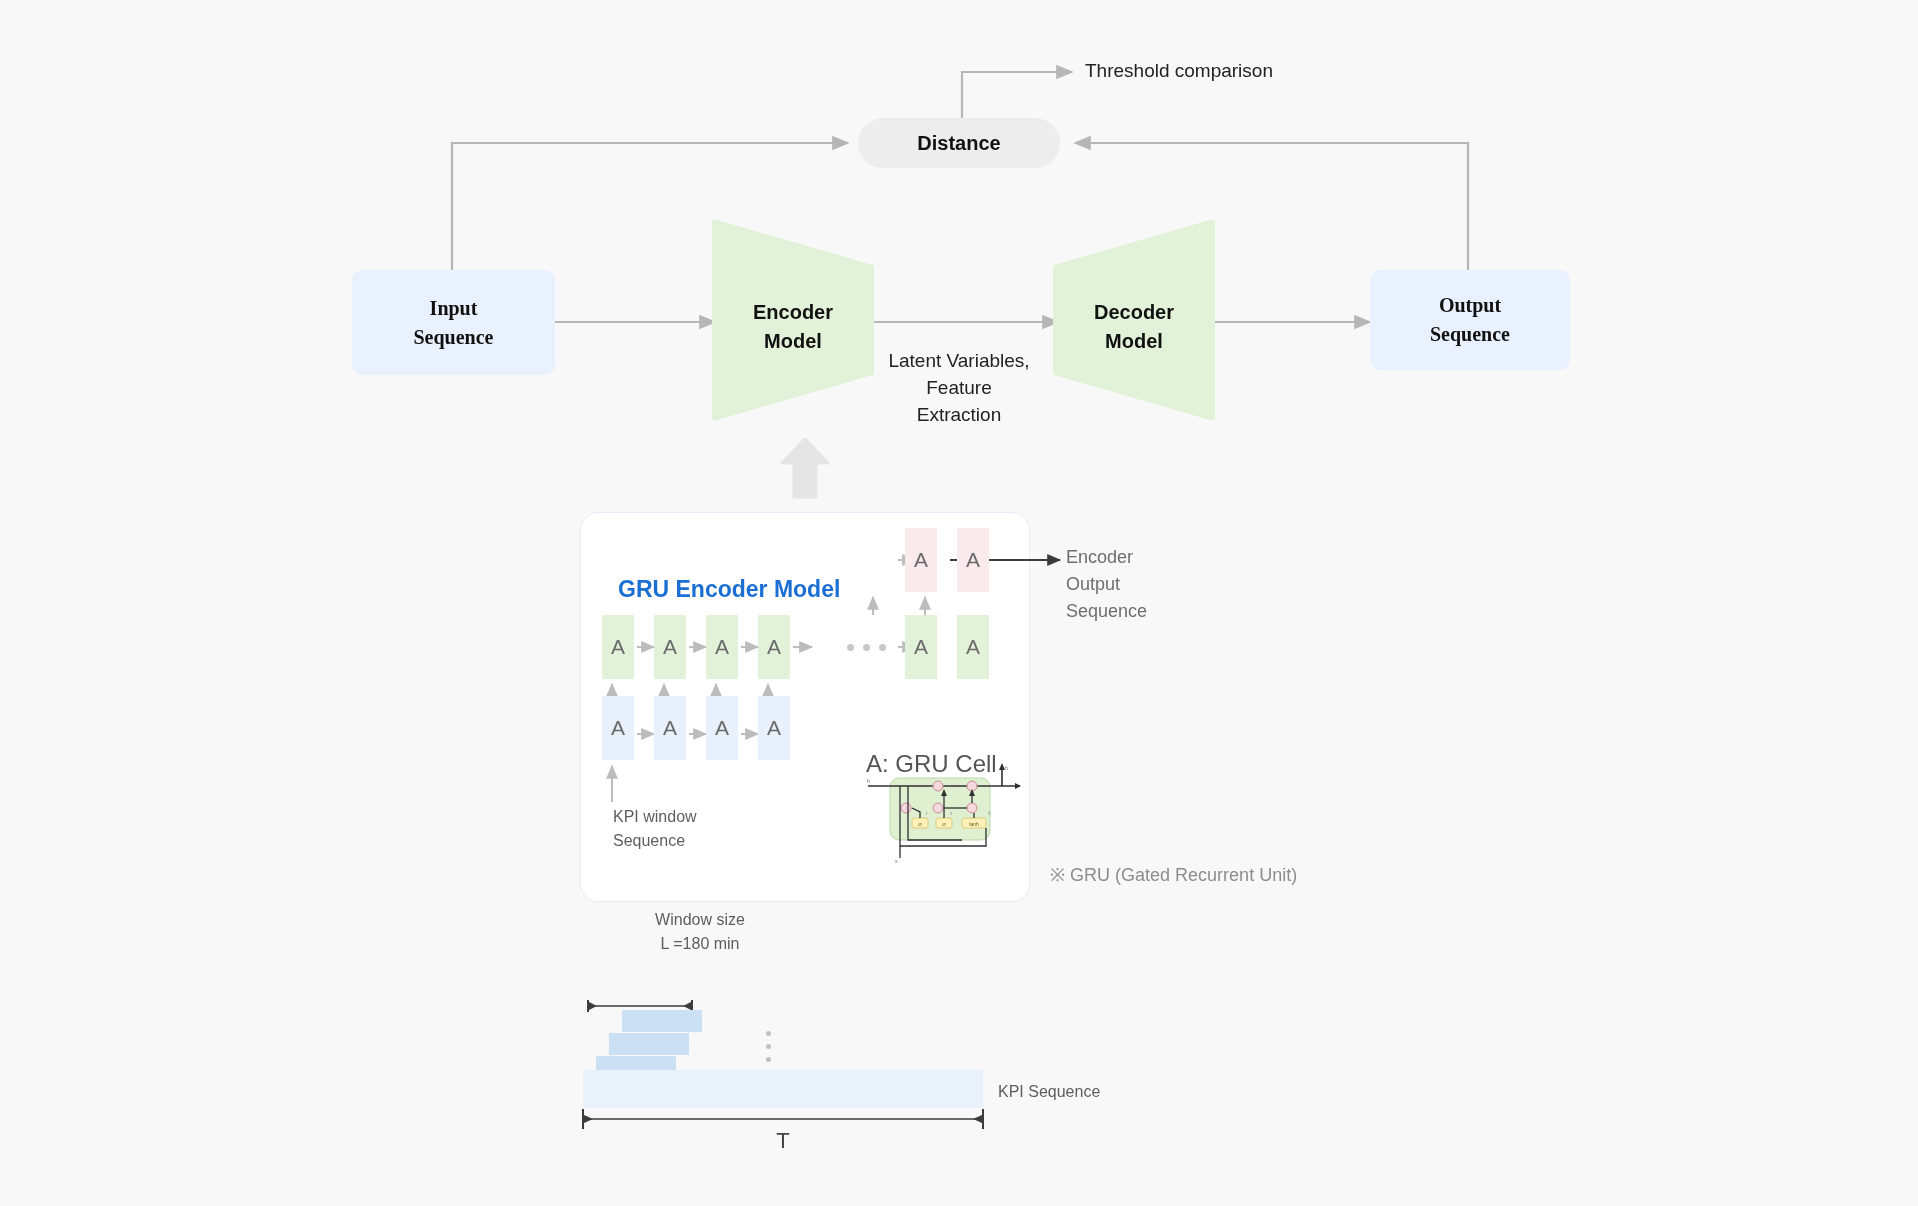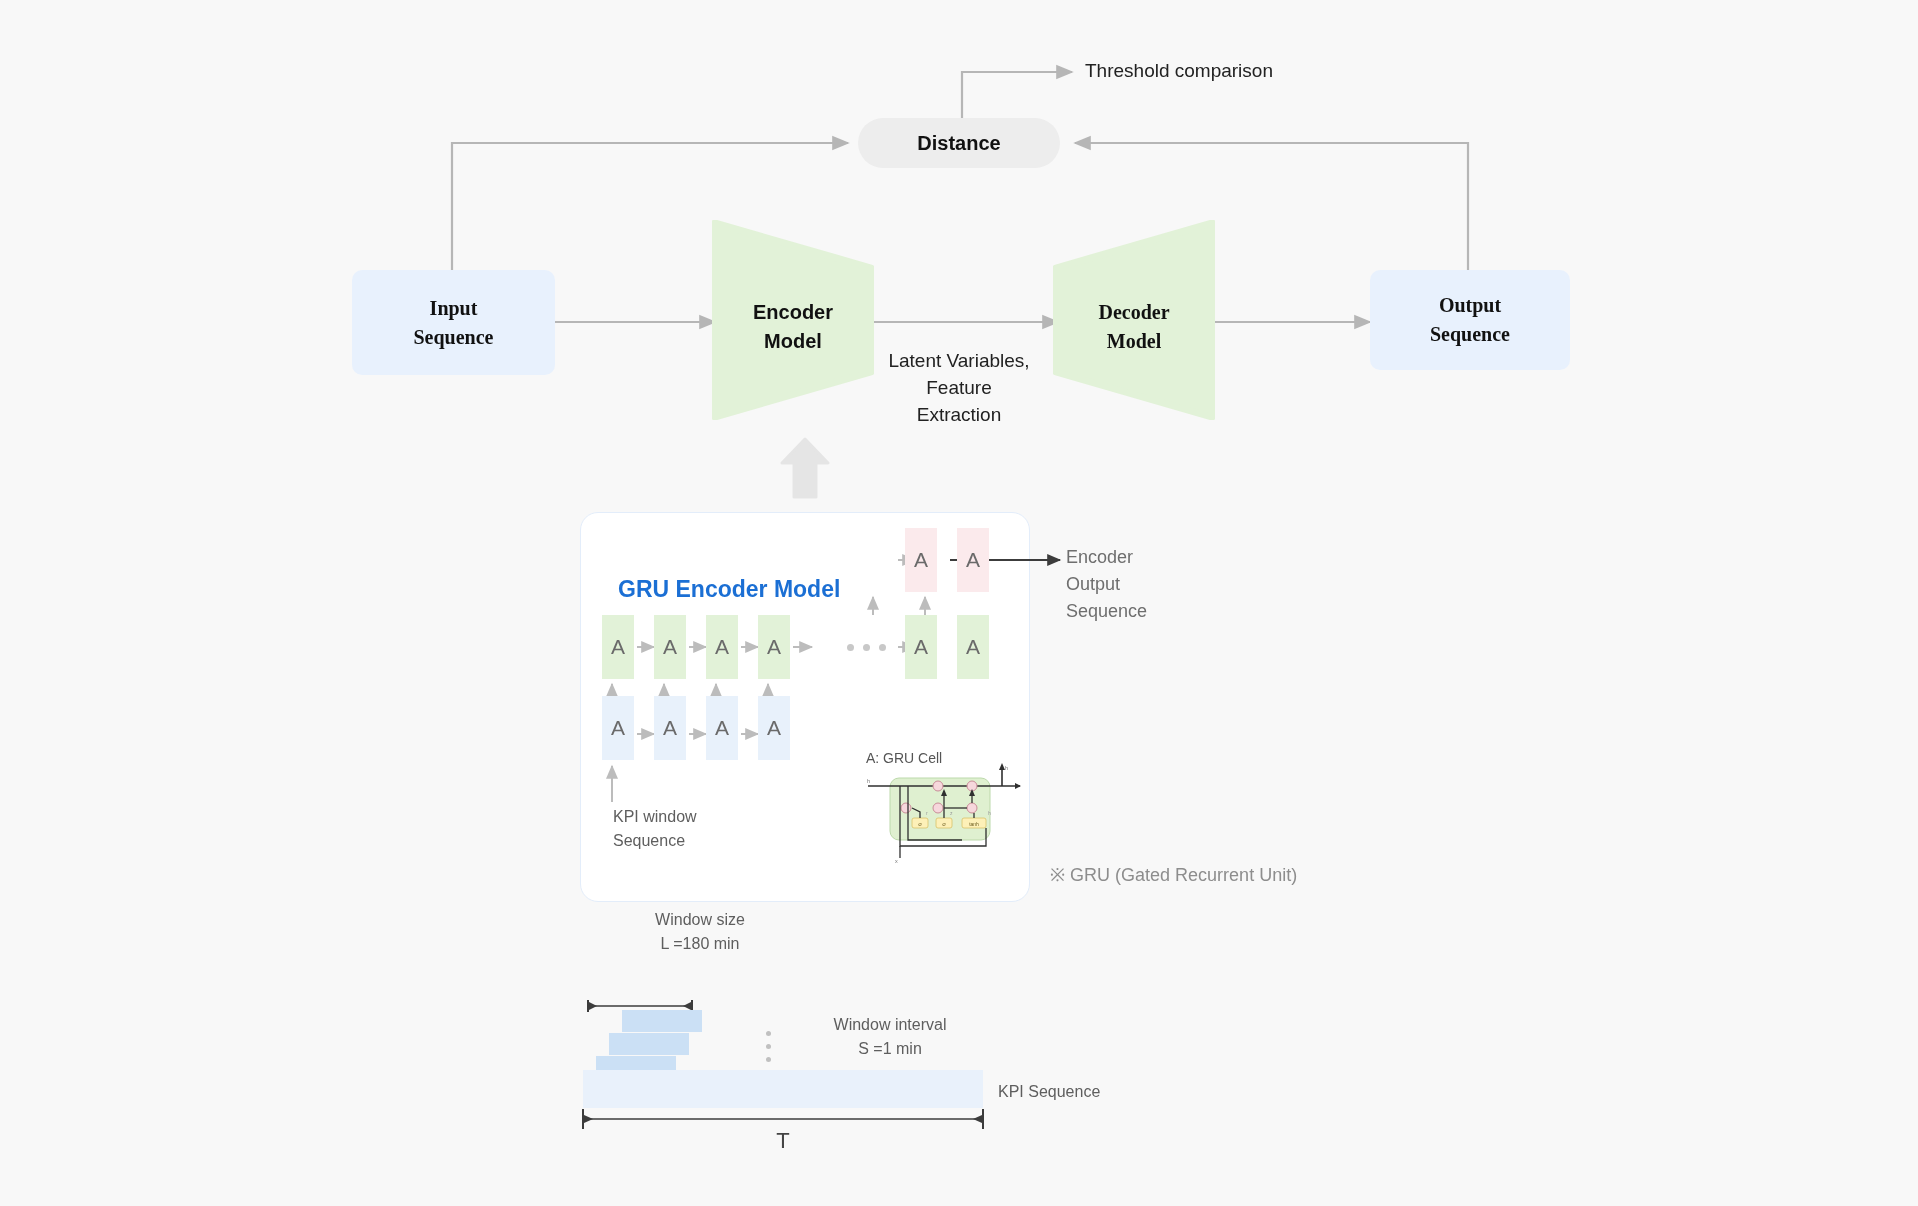--- a/index.html
+++ b/index.html
@@ -155,21 +155,21 @@
       <path d="M3,3 L159,48 L159,152 L3,197 Z" fill="#e2f2d8" stroke="#e2f2d8" stroke-linejoin="round" stroke-width="7"></path>
     </svg>
     <div class="trap-label" style="top:78px; white-space:pre-line;">Encoder
 Model</div>
   </div>
 
   <div class="abs" style="left:1053px; top:220px; width:162px; height:200px;">
     <svg width="162" height="200">
       <path d="M159,3 L3,48 L3,152 L159,197 Z" fill="#e2f2d8" stroke="#e2f2d8" stroke-linejoin="round" stroke-width="7"></path>
     </svg>
-    <div class="trap-label" style="top:78px; white-space:pre-line;font-family:Liberation Serif, serif;">Decoder
+    <div class="trap-label" style="top:78px; white-space:pre-line;">Decoder
 Model</div>
   </div>
 
   <div class="abs plain-label" style="left:884px; top:348px; width:150px;">Latent Variables,
 Feature Extraction</div>
 
   <div class="abs io-box" style="left:1370px; top:270px; width:200px; height:100px;">
     <span style="white-space:pre-line;">Output
 Sequence</span>
   </div>
@@ -264,21 +264,21 @@
     <span>A</span>
   </div>
 
   <div class="abs grey-label" style="left:1066px; top:544px; width:150px;">Encoder
 Output
 Sequence</div>
 
   <div class="abs grey-label-dark" style="left:613px; top:805px; width:170px;">KPI window
 Sequence</div>
 
-  <div class="abs" style="left:866px; top:750px; color:#555555; font-size:14px;">A: GRU Cell</div>
+  <div class="abs" style="left:866px; top:750px; color:#555555; font-size:24px;">A: GRU Cell</div>
 
   <svg class="abs" style="left:862px; top:756px;" width="165" height="110" viewBox="0 0 165 110">
     <rect x="28" y="22" width="100" height="62" rx="9" fill="#dff0d0" stroke="#bcd9ab" stroke-width="1"></rect>
 
     <line x1="6" y1="30" x2="158" y2="30" stroke="#2f2f2f" stroke-width="1.6"></line>
     <path d="M153,27 L159,30 L153,33 Z" fill="#2f2f2f"></path>
 
     <line x1="140" y1="30" x2="140" y2="10" stroke="#2f2f2f" stroke-width="1.6"></line>
     <path d="M137,14 L140,7 L143,14 Z" fill="#2f2f2f"></path>
 
@@ -332,22 +332,20 @@
   <div class="abs win-bar" style="left:609px; top:1033px; width:80px; height:22px;"></div>
   <div class="abs win-bar" style="left:596px; top:1056px; width:80px; height:22px;"></div>
   <div class="abs win-bar" style="left:583px; top:1079px; width:80px; height:22px;"></div>
 
   <div class="abs" style="left:766px; top:1031px;">
     <div style="width:5px;height:5px;border-radius:50%;background:#c0c0c0;margin-bottom:8px;"></div>
     <div style="width:5px;height:5px;border-radius:50%;background:#c0c0c0;margin-bottom:8px;"></div>
     <div style="width:5px;height:5px;border-radius:50%;background:#c0c0c0;"></div>
   </div>
 
-  <div class="abs grey-label-dark" style="left:790px; top:1013px; width:200px; text-align:center;">Window interval
-S =1 min</div>
 
   <div class="abs kpi-bar" style="left:583px; top:1070px; width:400px; height:38px;"></div>
 
   <div class="abs grey-label-dark" style="left:998px; top:1080px; white-space:nowrap;">KPI Sequence</div>
 
   <svg class="abs" style="left:575px; top:1105px;" width="420" height="26">
     <line x1="8" y1="4" x2="8" y2="24" stroke="#3c3c3c" stroke-width="2"></line>
     <line x1="408" y1="4" x2="408" y2="24" stroke="#3c3c3c" stroke-width="2"></line>
     <line x1="8" y1="14" x2="408" y2="14" stroke="#3c3c3c" stroke-width="1.6"></line>
     <path d="M9,10 L18,14 L9,18 Z" fill="#3c3c3c"></path>

